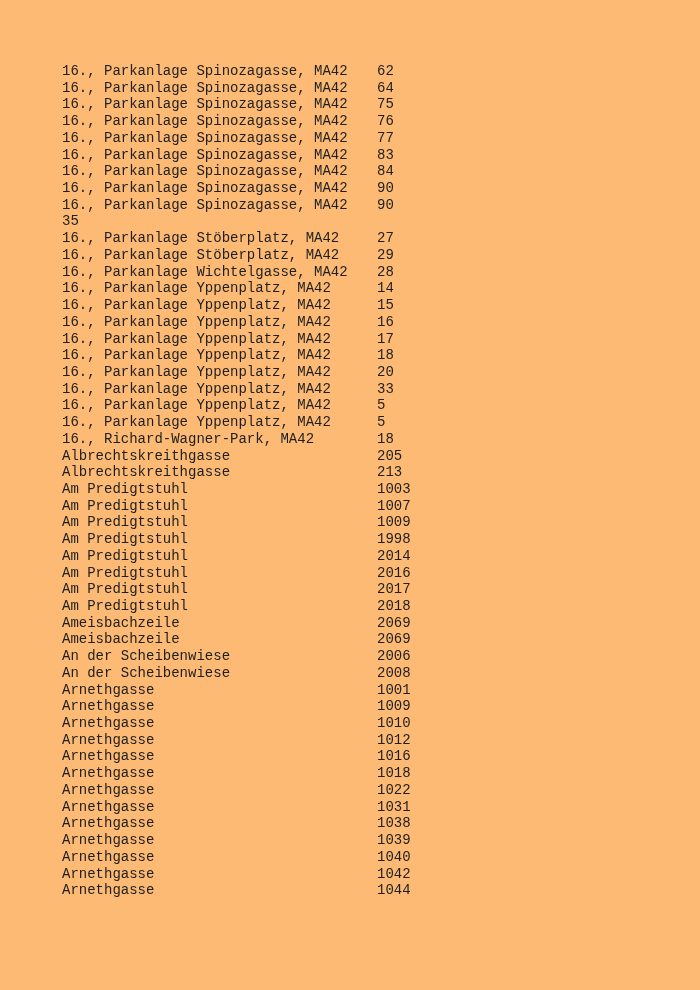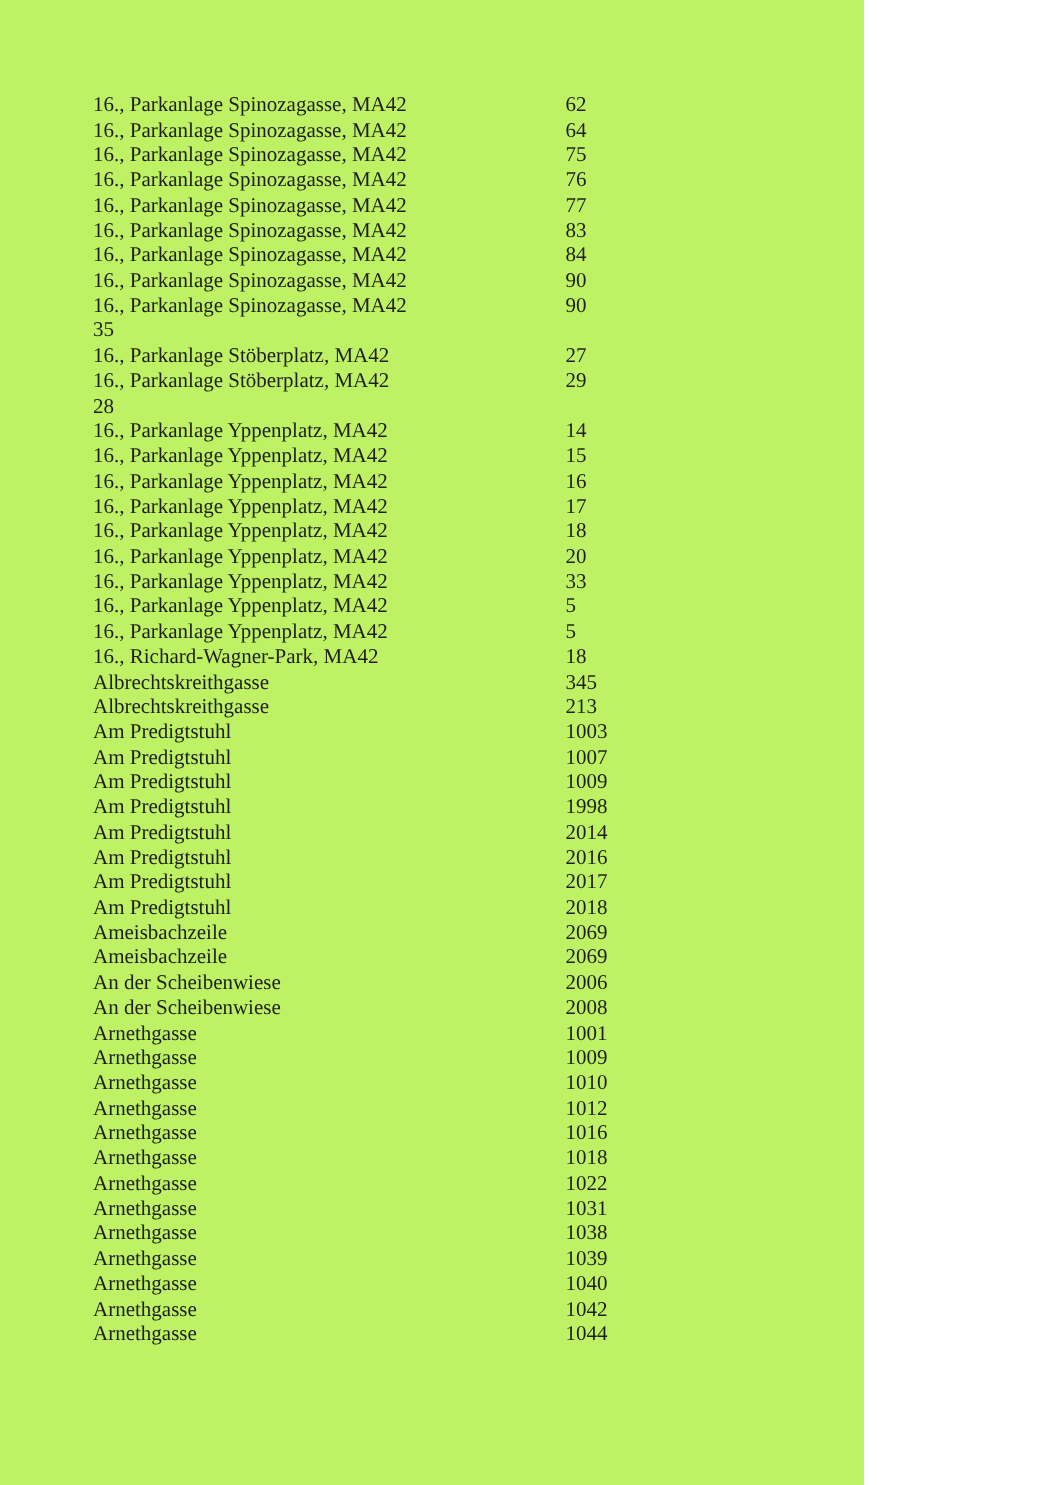--- a/index.html
+++ b/index.html
@@ -2,25 +2,25 @@
 <html><head>
 <meta charset="utf-8">
 <style>
   html, body {
     margin: 0;
     padding: 0;
     background: #ffffff;
   }
   .page {
     position: relative;
-    width: 576px;
+    width: 700px;
     height: 990px;
-    background: #bef264;
+    background: #fdba74;
     overflow: hidden;
-    font-family: Liberation Serif, serif;
+    font-family: Liberation Mono, monospace;
     color: #1e1e1e;
   }
   .list {
     position: absolute;
     left: 62px;
     top: 63px;
     width: 620px;
   }
   .row {
     display: flex;
@@ -98,20 +98,21 @@
     <span class="cell-location">16., Parkanlage Stöberplatz, MA42</span>
     <span class="cell-count">27</span>
   </div>
 
   <div class="row">
     <span class="cell-location">16., Parkanlage Stöberplatz, MA42</span>
     <span class="cell-count">29</span>
   </div>
 
   <div class="row">
+    <span class="cell-location">16., Parkanlage Wichtelgasse, MA42</span>
     <span class="cell-count">28</span>
   </div>
 
   <div class="row">
     <span class="cell-location">16., Parkanlage Yppenplatz, MA42</span>
     <span class="cell-count">14</span>
   </div>
 
   <div class="row">
     <span class="cell-location">16., Parkanlage Yppenplatz, MA42</span>
@@ -154,21 +155,21 @@
   </div>
 
   <div class="row">
     <span class="cell-location">16., Richard-Wagner-Park, MA42</span>
     <span class="cell-count">18</span>
   </div>
 
 
   <div class="row">
     <span class="cell-location">Albrechtskreithgasse</span>
-    <span class="cell-count">345</span>
+    <span class="cell-count">205</span>
   </div>
 
   <div class="row">
     <span class="cell-location">Albrechtskreithgasse</span>
     <span class="cell-count">213</span>
   </div>
 
   <div class="row">
     <span class="cell-location">Am Predigtstuhl</span>
     <span class="cell-count">1003</span>

